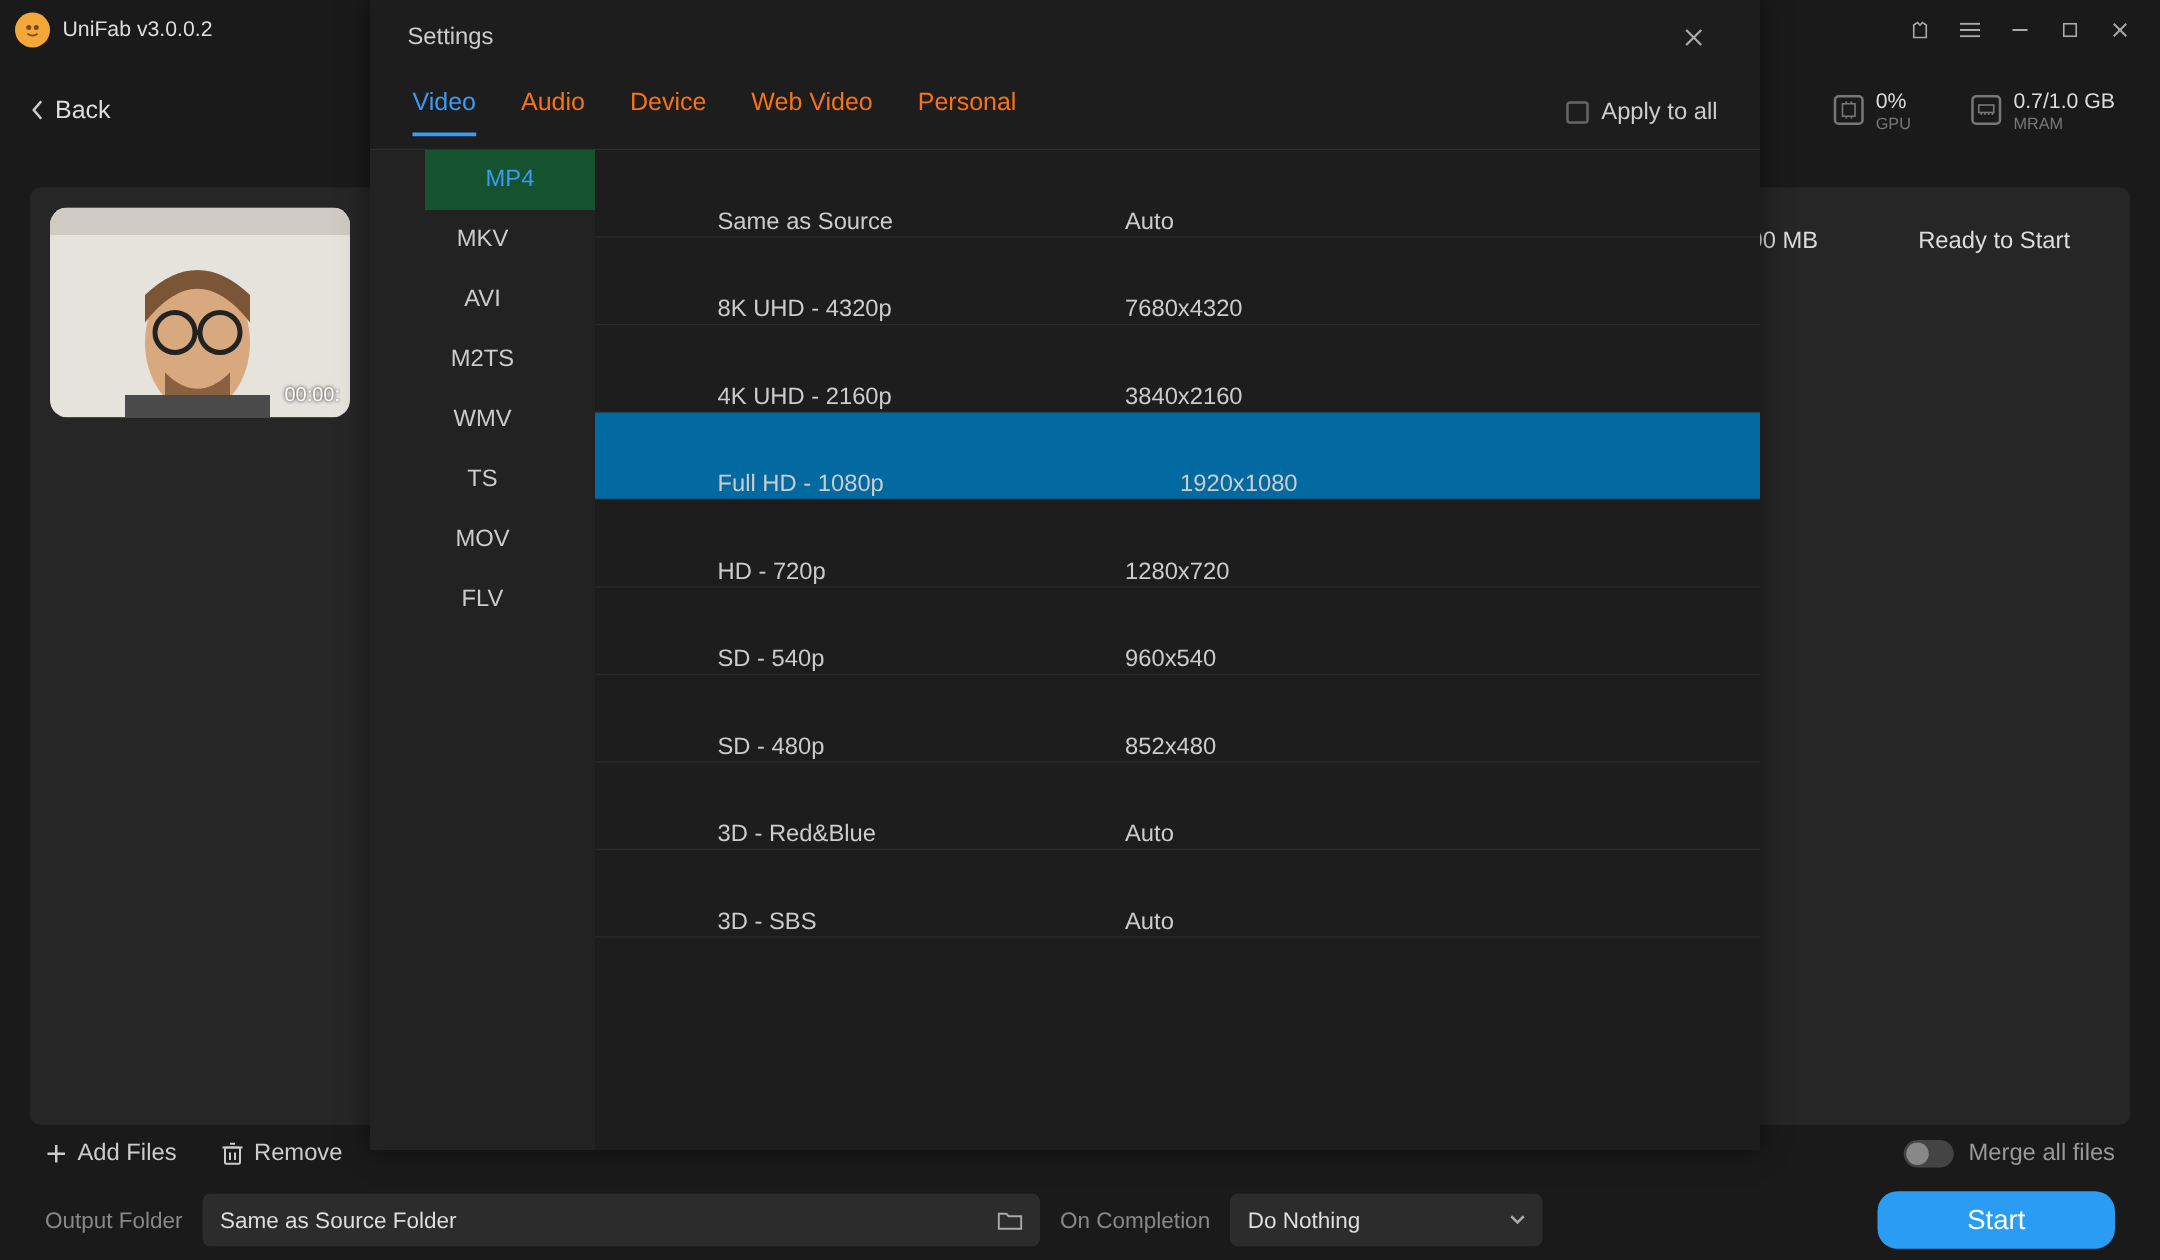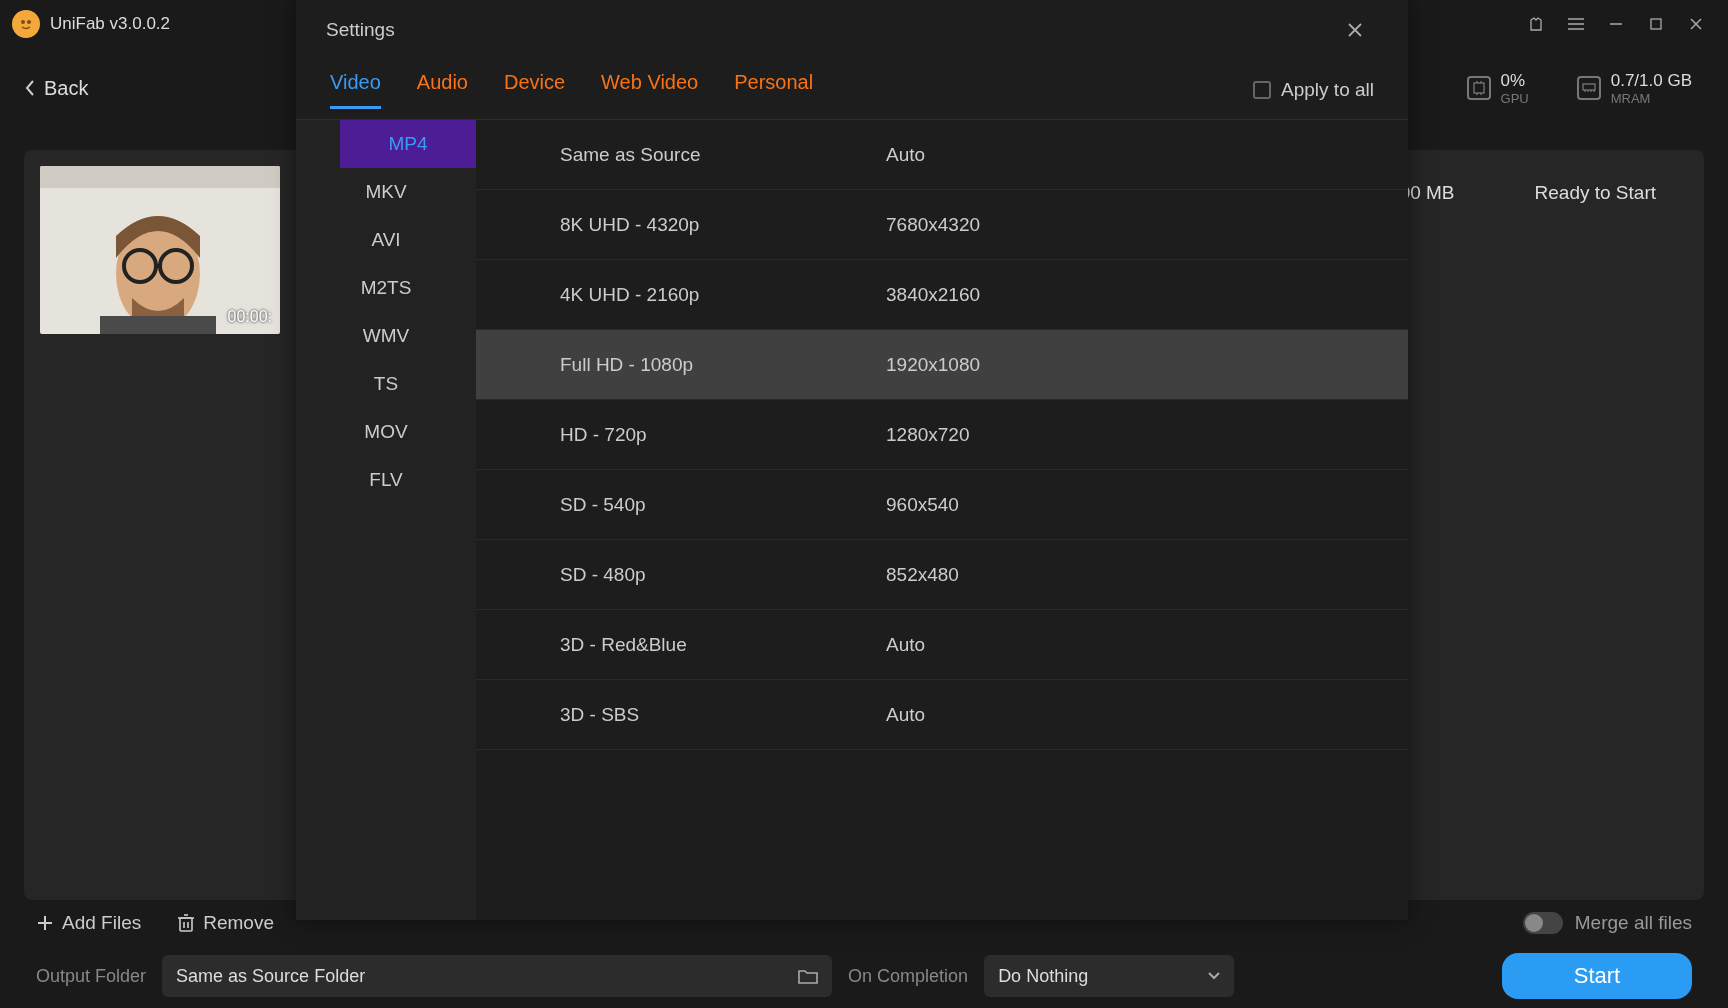--- a/index.html
+++ b/index.html
@@ -17,21 +17,21 @@
   .back-btn { display: flex; align-items: center; font-size: 20px; color: #ddd; cursor: pointer; gap: 8px; }
   .top-spacer { flex: 1; }
   .stat-box { display: flex; align-items: center; gap: 10px; margin-left: 24px; padding: 6px 12px; border-radius: 6px; }
   .stat-icon { width: 24px; height: 24px; border: 2px solid #777; border-radius: 4px; display:flex;align-items:center;justify-content:center;font-size:10px;color:#777;}
   .stat-text { display: flex; flex-direction: column; }
   .stat-val { font-size: 17px; color: #ddd; }
   .stat-lbl { font-size: 13px; color: #777; }
 
   
   .content { position: absolute; left: 24px; right: 24px; top: 150px; bottom: 108px; background: #262626; border-radius: 8px; padding: 16px; overflow: hidden; }
-  .thumb { width: 240px; height: 168px; border-radius: 2px; overflow: hidden; position: relative; background: #701a75; }
+  .thumb { width: 240px; height: 168px; border-radius: 14px; overflow: hidden; position: relative; background: #701a75; }
   .thumb-img { width: 100%; height: 100%; display: block; }
   .thumb-time { position: absolute; right: 8px; bottom: 8px; color: #fff; font-size: 16px; text-shadow: 0 0 3px #000; }
   .file-info-right { position: absolute; right: 48px; top: 32px; display: flex; gap: 80px; font-size: 19px; color: #ddd; align-items: center;}
 
   
   .actionbar { position: absolute; left: 0; right: 0; bottom: 60px; height: 50px; display: flex; align-items: center; padding: 0 36px; }
   .action-btn { display: flex; align-items: center; gap: 8px; font-size: 19px; color: #ccc; cursor: pointer; margin-right: 36px; }
   .merge-wrap { margin-left: auto; display: flex; align-items: center; gap: 12px; font-size: 19px; color: #999; }
   .toggle-sw { width: 40px; height: 22px; background: #444; border-radius: 11px; position: relative; }
   .toggle-sw::after { content:""; position:absolute; left:2px; top:2px; width:18px;height:18px;border-radius:50%;background:#888;}
@@ -51,25 +51,25 @@
   .settings-close { margin-left: auto; font-size: 20px; color: #aaa; cursor: pointer; width: 30px; text-align: center;}
   .settings-tabs { display: flex; align-items: center; padding: 0 34px; height: 60px; gap: 36px; border-bottom: 1px solid #2e2e2e; }
   .settings-tab { font-size: 20px; color: #f97316; padding-bottom: 12px; cursor: pointer; border-bottom: 3px solid transparent; }
   .settings-tab.active { color: #3a9bf5; border-bottom-color: #3a9bf5; }
   .apply-wrap { margin-left: auto; display: flex; align-items: center; gap: 10px; font-size: 19px; color: #ccc; }
   .apply-check { width: 18px; height: 18px; border: 2px solid #666; border-radius: 3px; }
 
   .settings-body { flex: 1; display: flex; overflow: hidden; }
   .fmt-list { width: 180px; background: #222; display: flex; flex-direction: column; }
   .fmt-item { height: 48px; display: flex; align-items: center; justify-content: center; font-size: 19px; color: #ccc; cursor: pointer; }
-  .fmt-item.selected { color: #3a9bf5; background: #4c1d95; margin-left: 44px; }
+  .fmt-item.selected { color: #3a9bf5; background: #14532d; margin-left: 44px; }
 
   .res-list { flex: 1; overflow-y: auto; }
-  .res-row { display: flex; height: 70px; align-items: center; border-bottom: 1px solid #2a2a2a; cursor: pointer; }
-  .res-row.selected { background: #404040; }
+  .res-row { display: flex; height: 70px; align-items: flex-end; border-bottom: 1px solid #2a2a2a; cursor: pointer; padding-left: 14px; }
+  .res-row.selected { background: #0369a1; gap: 44px; }
   .res-name { flex: 0 0 410px; padding-left: 84px; font-size: 19px; color: #ccc; }
   .res-val  { flex: 1; font-size: 19px; color: #ccc; }
 
   svg { display: block; }
 </style>
 </head>
 <body>
 
 <div class="titlebar">
   <div class="logo">

